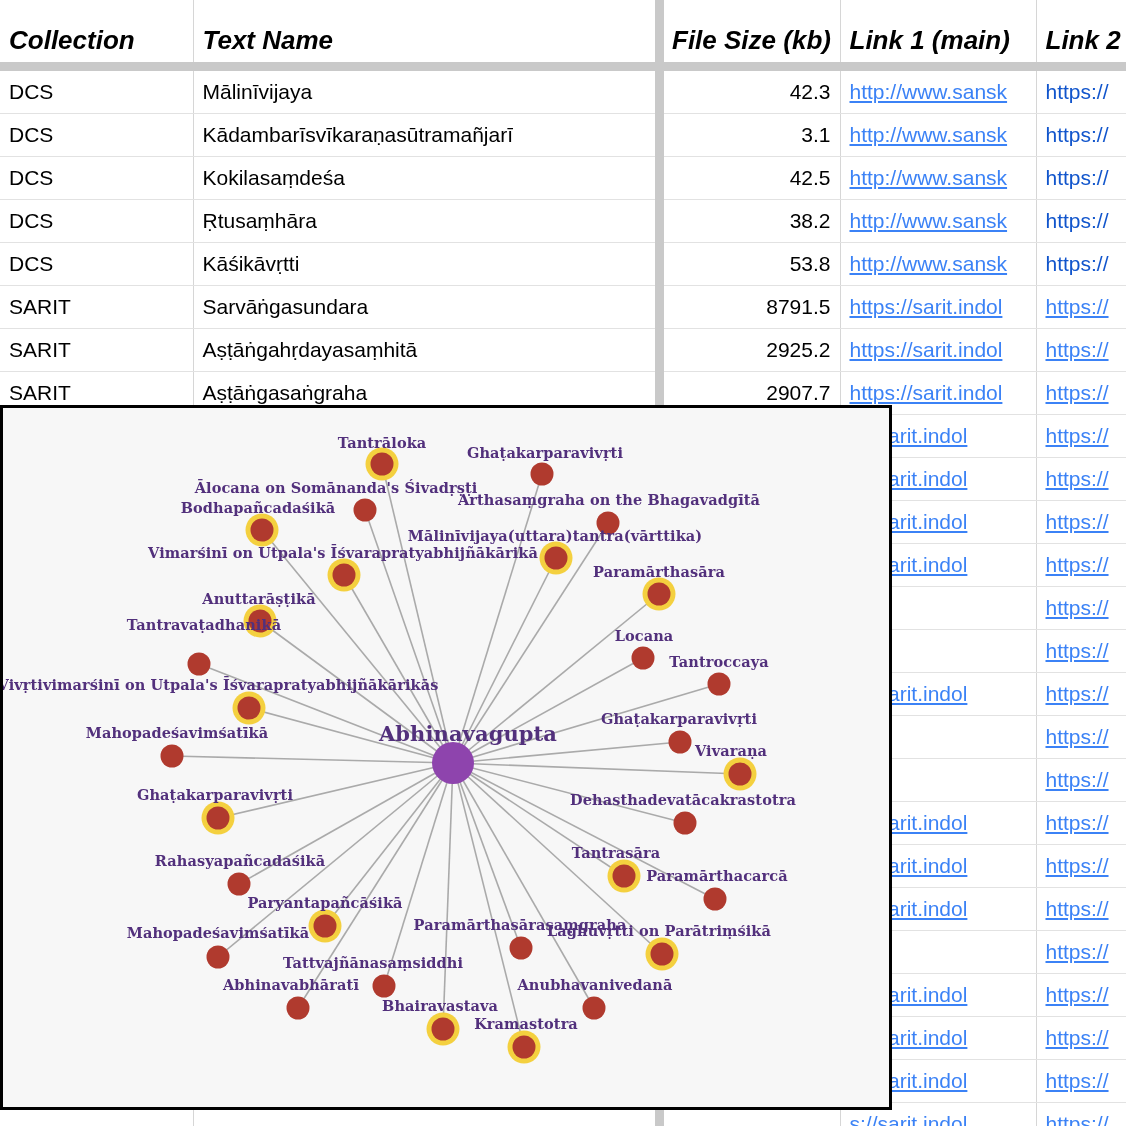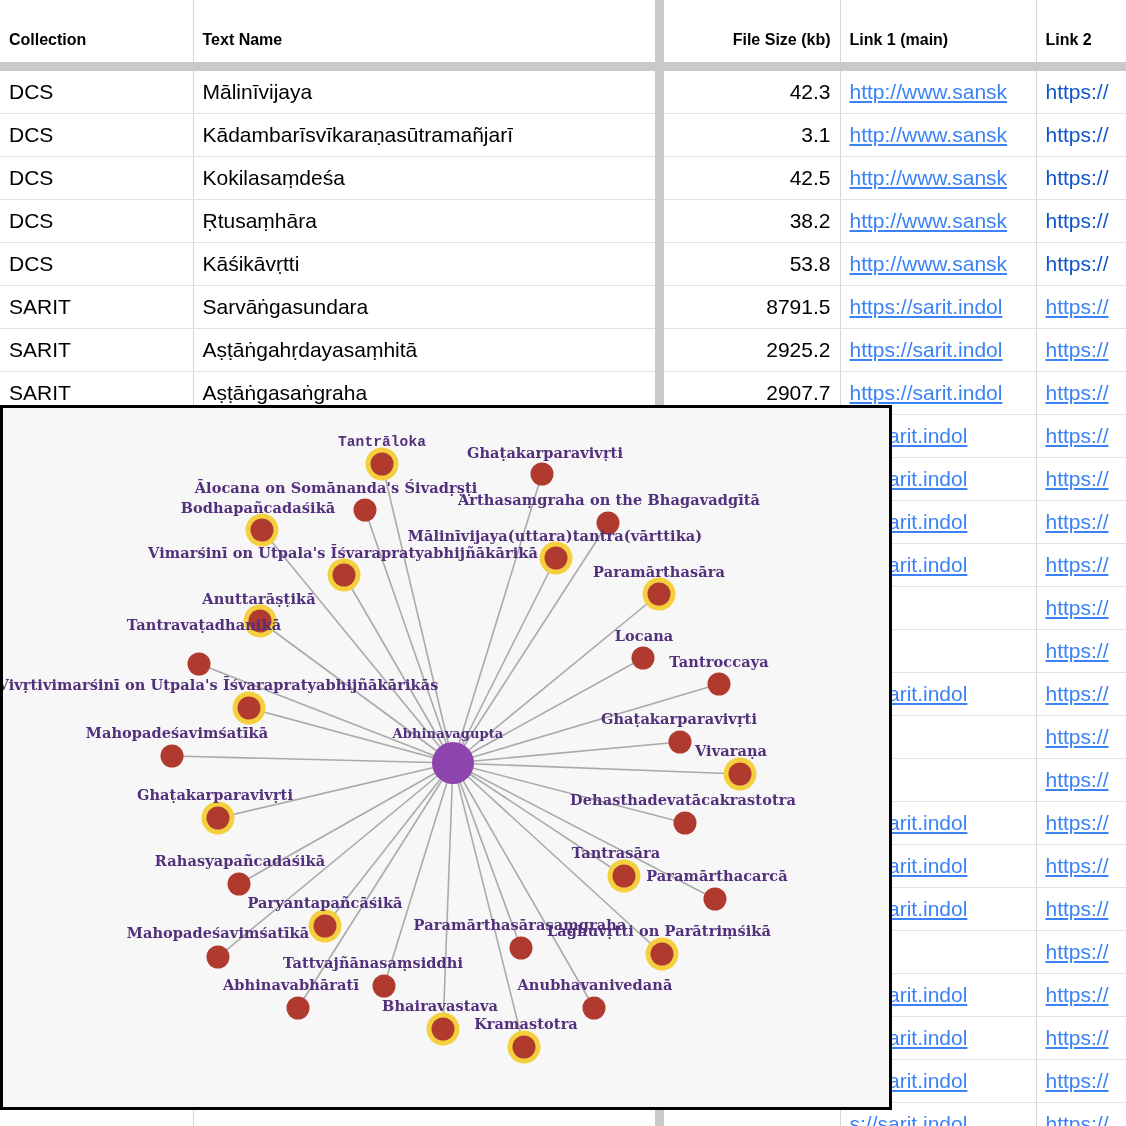--- a/index.html
+++ b/index.html
@@ -30,22 +30,23 @@
     white-space:nowrap;
     overflow:hidden;
     vertical-align:middle;
     background:#fff;
     text-align:left;
     font-weight:normal;
   }
   .grid tr.top-stub td{height:18px;border-bottom:none;}
   .grid th{
     font-weight:bold;
-    font-size:16px;
+    font-size:26px;
     border-bottom:none;
+    font-style:italic;
   }
   tr.header-row th{height:44px;}
   tr.header-sep td{height:9px;background:#c9c9c9;border-right:1px solid #c9c9c9;border-bottom:none;padding:0;}
   tr.header-sep td.gut{background:#c9c9c9;}
 
   td.gut,th.gut{background:#c9c9c9;padding:0;border-right:none;border-bottom:none;}
   tr.top-stub td.gut{background:#ffffff;}
   tr.top-stub td.gut-inner{background:#c9c9c9;}
 
   td.num{text-align:right;}
@@ -71,21 +72,22 @@
     position:absolute;
     font-family:"DejaVu Serif", serif;
     font-weight:bold;
     font-size:14.5px;
     color:#52307c;
     white-space:nowrap;
     letter-spacing:0.1px;
     transform:translate(-50%,-50%);
   }
   .center-label{
-    font-size:13px;
+    font-size:21px;
+    margin-left:20px;
   }
 </style>
 </head>
 <body>
 
 <div id="sheet">
   <table class="grid">
     <colgroup>
       <col class="c-collection">
         <col class="c-textname">
@@ -400,21 +402,21 @@
         <circle cx="591" cy="600" r="11.5" fill="#b03a2e"></circle>
         <circle cx="295" cy="600" r="11.5" fill="#b03a2e"></circle>
         <circle cx="440" cy="621" r="16.5" fill="#f4d03f"></circle>
         <circle cx="440" cy="621" r="11.5" fill="#b03a2e"></circle>
         <circle cx="521" cy="639" r="16.5" fill="#f4d03f"></circle>
         <circle cx="521" cy="639" r="11.5" fill="#b03a2e"></circle>
         <circle cx="450" cy="355" r="21" fill="#8e44ad"></circle>
       </g>
   </svg>
   <div id="labels">
-      <div class="node-label" style="left: 379px; top: 34px; font-family: Liberation Mono, monospace;">Tantrāloka</div>
+      <div class="node-label" style="left: 379px; top: 34px;">Tantrāloka</div>
       <div class="node-label" style="left: 542px; top: 44px;">Ghaṭakarparavivṛti</div>
       <div class="node-label" style="left: 333px; top: 79px;">Ālocana on Somānanda's Śivadṛṣṭi</div>
       <div class="node-label" style="left: 606px; top: 91px;">Arthasaṃgraha on the Bhagavadgītā</div>
       <div class="node-label" style="left: 255px; top: 99px;">Bodhapañcadaśikā</div>
       <div class="node-label" style="left: 552px; top: 127px;">Mālinīvijaya(uttara)tantra(vārttika)</div>
       <div class="node-label" style="left: 340px; top: 144px;">Vimarśinī on Utpala's Īśvarapratyabhijñākārikā</div>
       <div class="node-label" style="left: 656px; top: 163px;">Paramārthasāra</div>
       <div class="node-label" style="left: 256px; top: 190px;">Anuttarāṣṭikā</div>
       <div class="node-label" style="left: 641px; top: 227px;">Locana</div>
       <div class="node-label" style="left: 201px; top: 216px;">Tantravaṭadhanikā</div>

